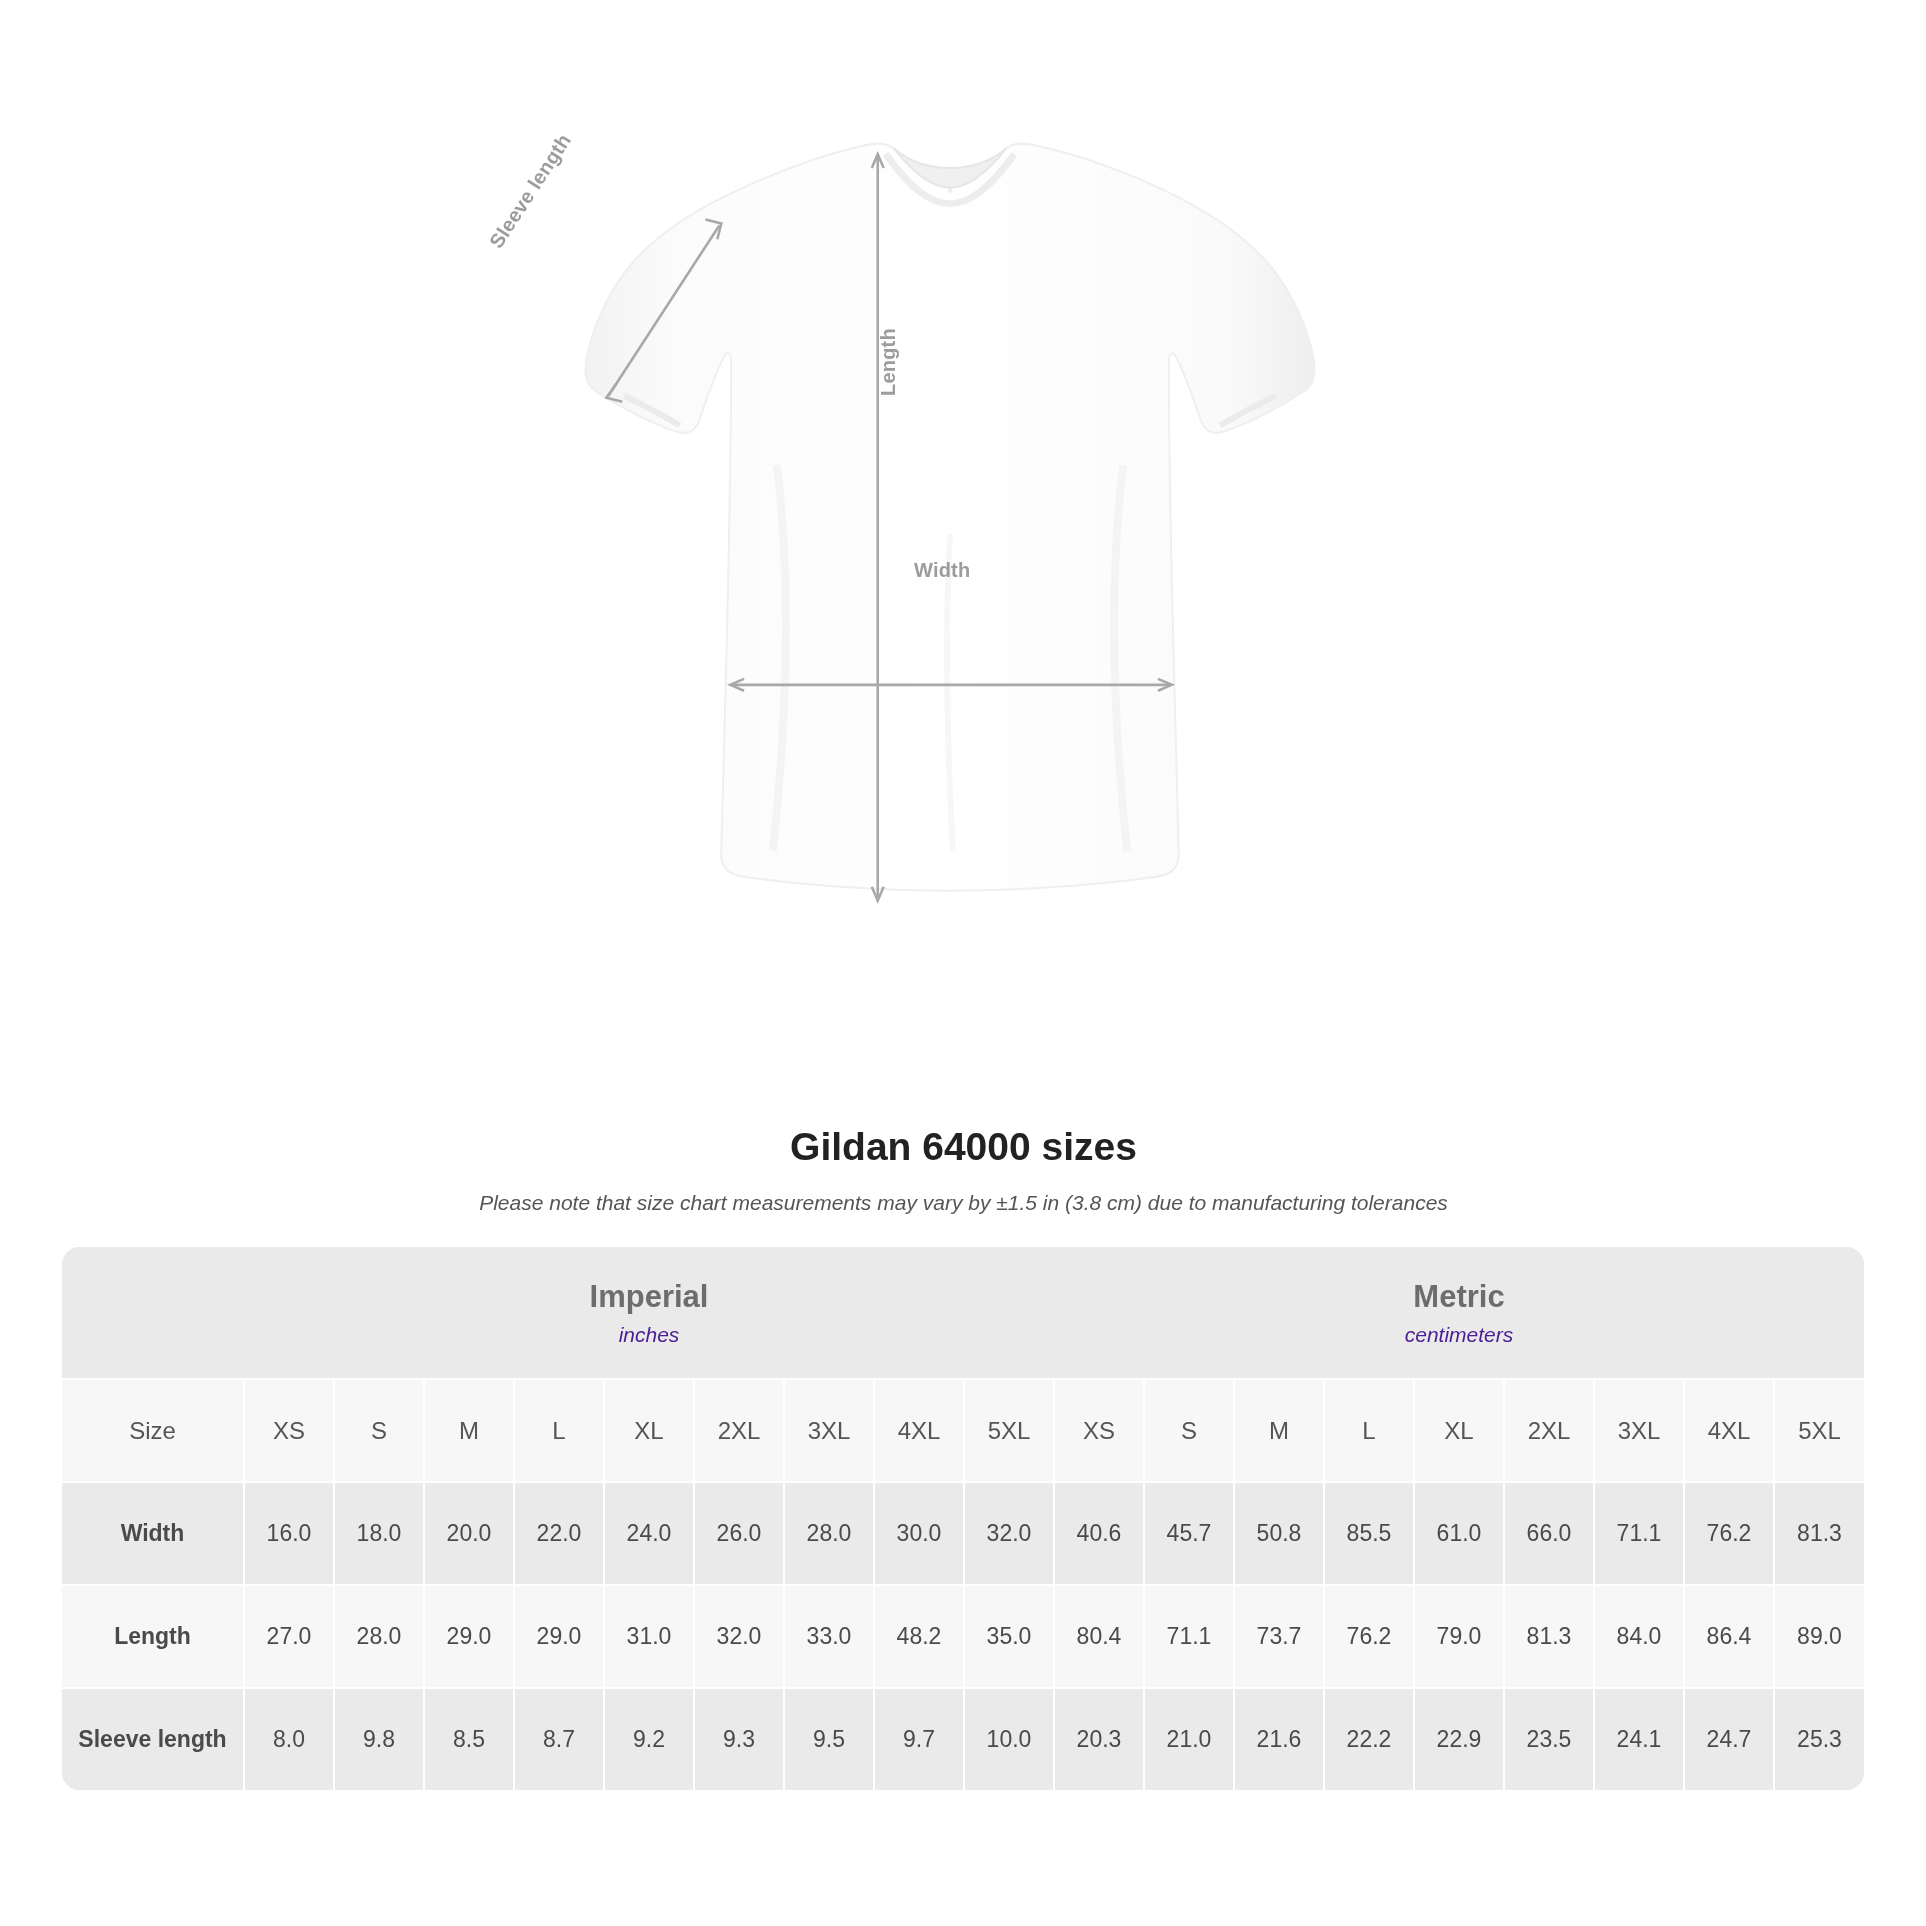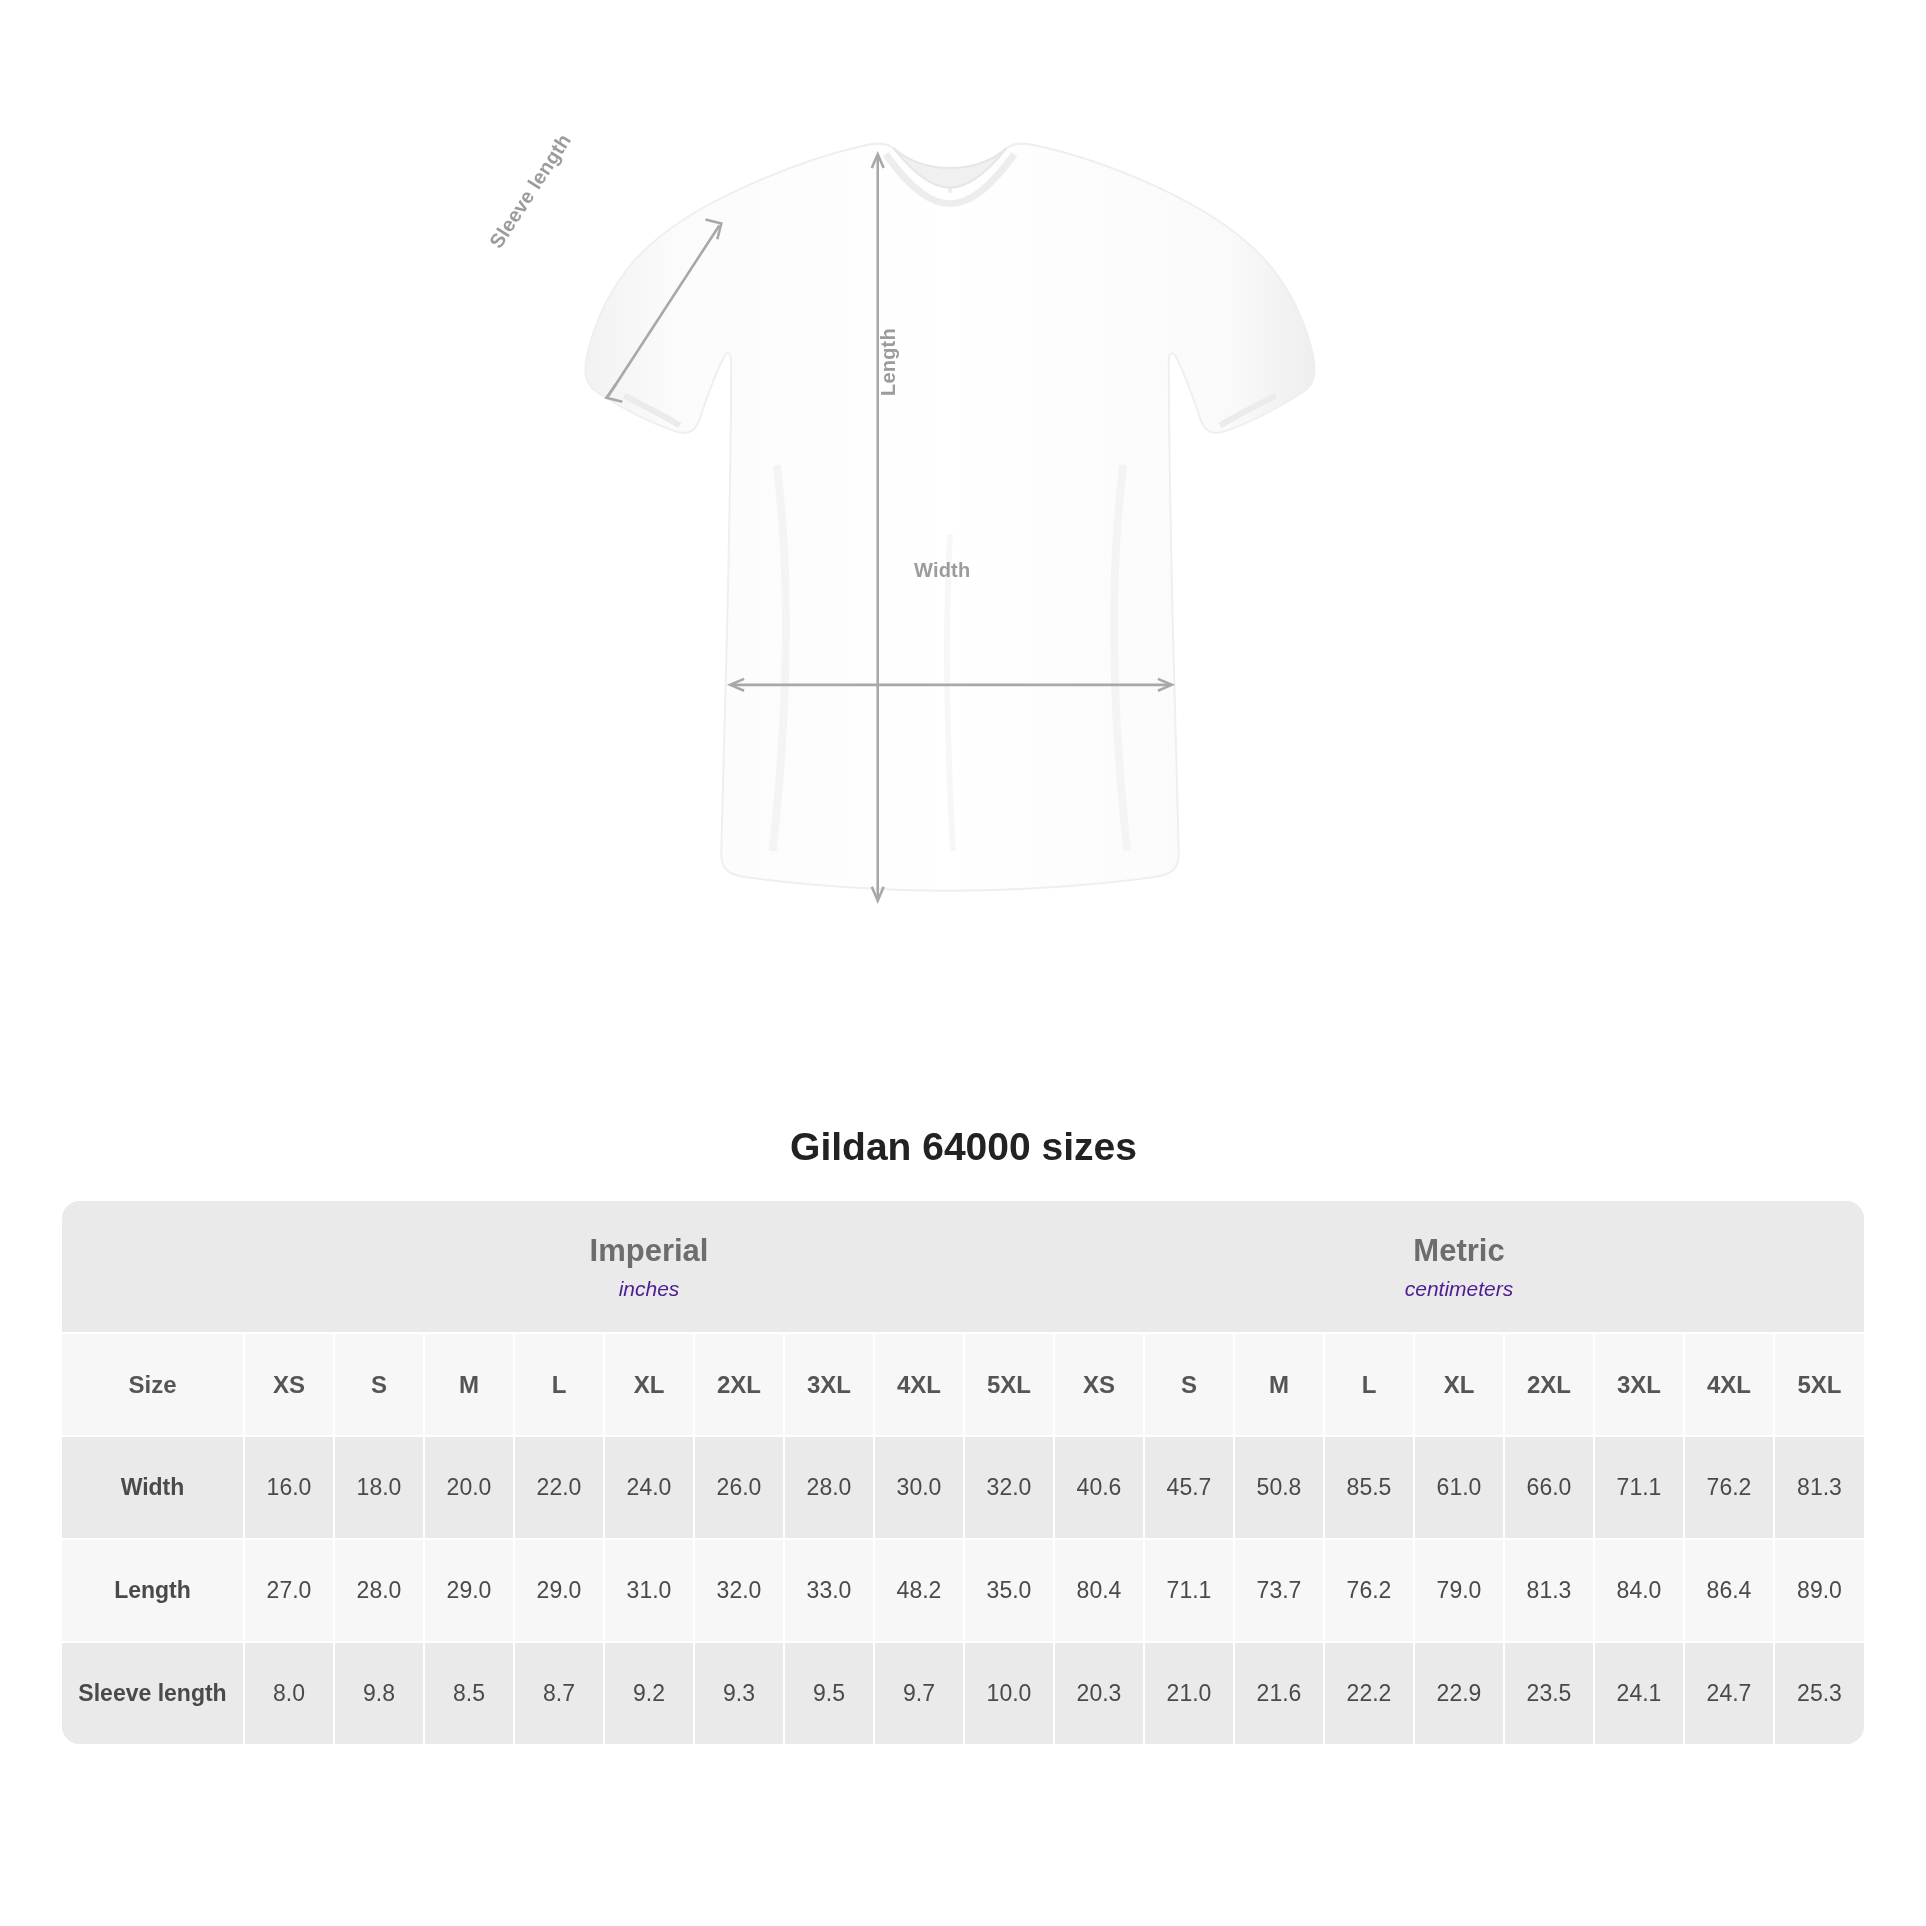--- a/index.html
+++ b/index.html
@@ -108,21 +108,21 @@
   .group-unit {
     font-size: 21px;
     font-style: italic;
     color: #4c1d95;
     margin-top: 6px;
   }
 
   tr.head-row td {
     height: 99px;
     background: #f7f7f7;
-    font-weight: bold;
+    font-weight: normal;
     font-size: 24px;
     color: #555555;
     border-left: 2px solid #ffffff;
     border-top: 2px solid #ffffff;
     text-align: center;
   }
   tr.head-row td:first-child { border-left: none; }
 
   tr.data-row td {
     height: 99px;
@@ -214,20 +214,21 @@
     </svg>
   </div>
 
   <div class="dim-label width">Width</div>
   <div class="dim-label length">Length</div>
   <div class="dim-label sleeve">Sleeve length</div>
 </div>
 
 <div class="title-block">
   <h1 class="chart-title">Gildan 64000 sizes</h1>
+  <p class="chart-note">Please note that size chart measurements may vary by ±1.5 in (3.8 cm) due to manufacturing tolerances</p>
 </div>
 
 <div class="table-wrap">
   <table class="size-table">
     <tbody>
       <tr class="group-row">
         <td class="col-label"></td>
         <td colspan="9">
           <div class="group-name">Imperial</div>
           <div class="group-unit">inches</div>

